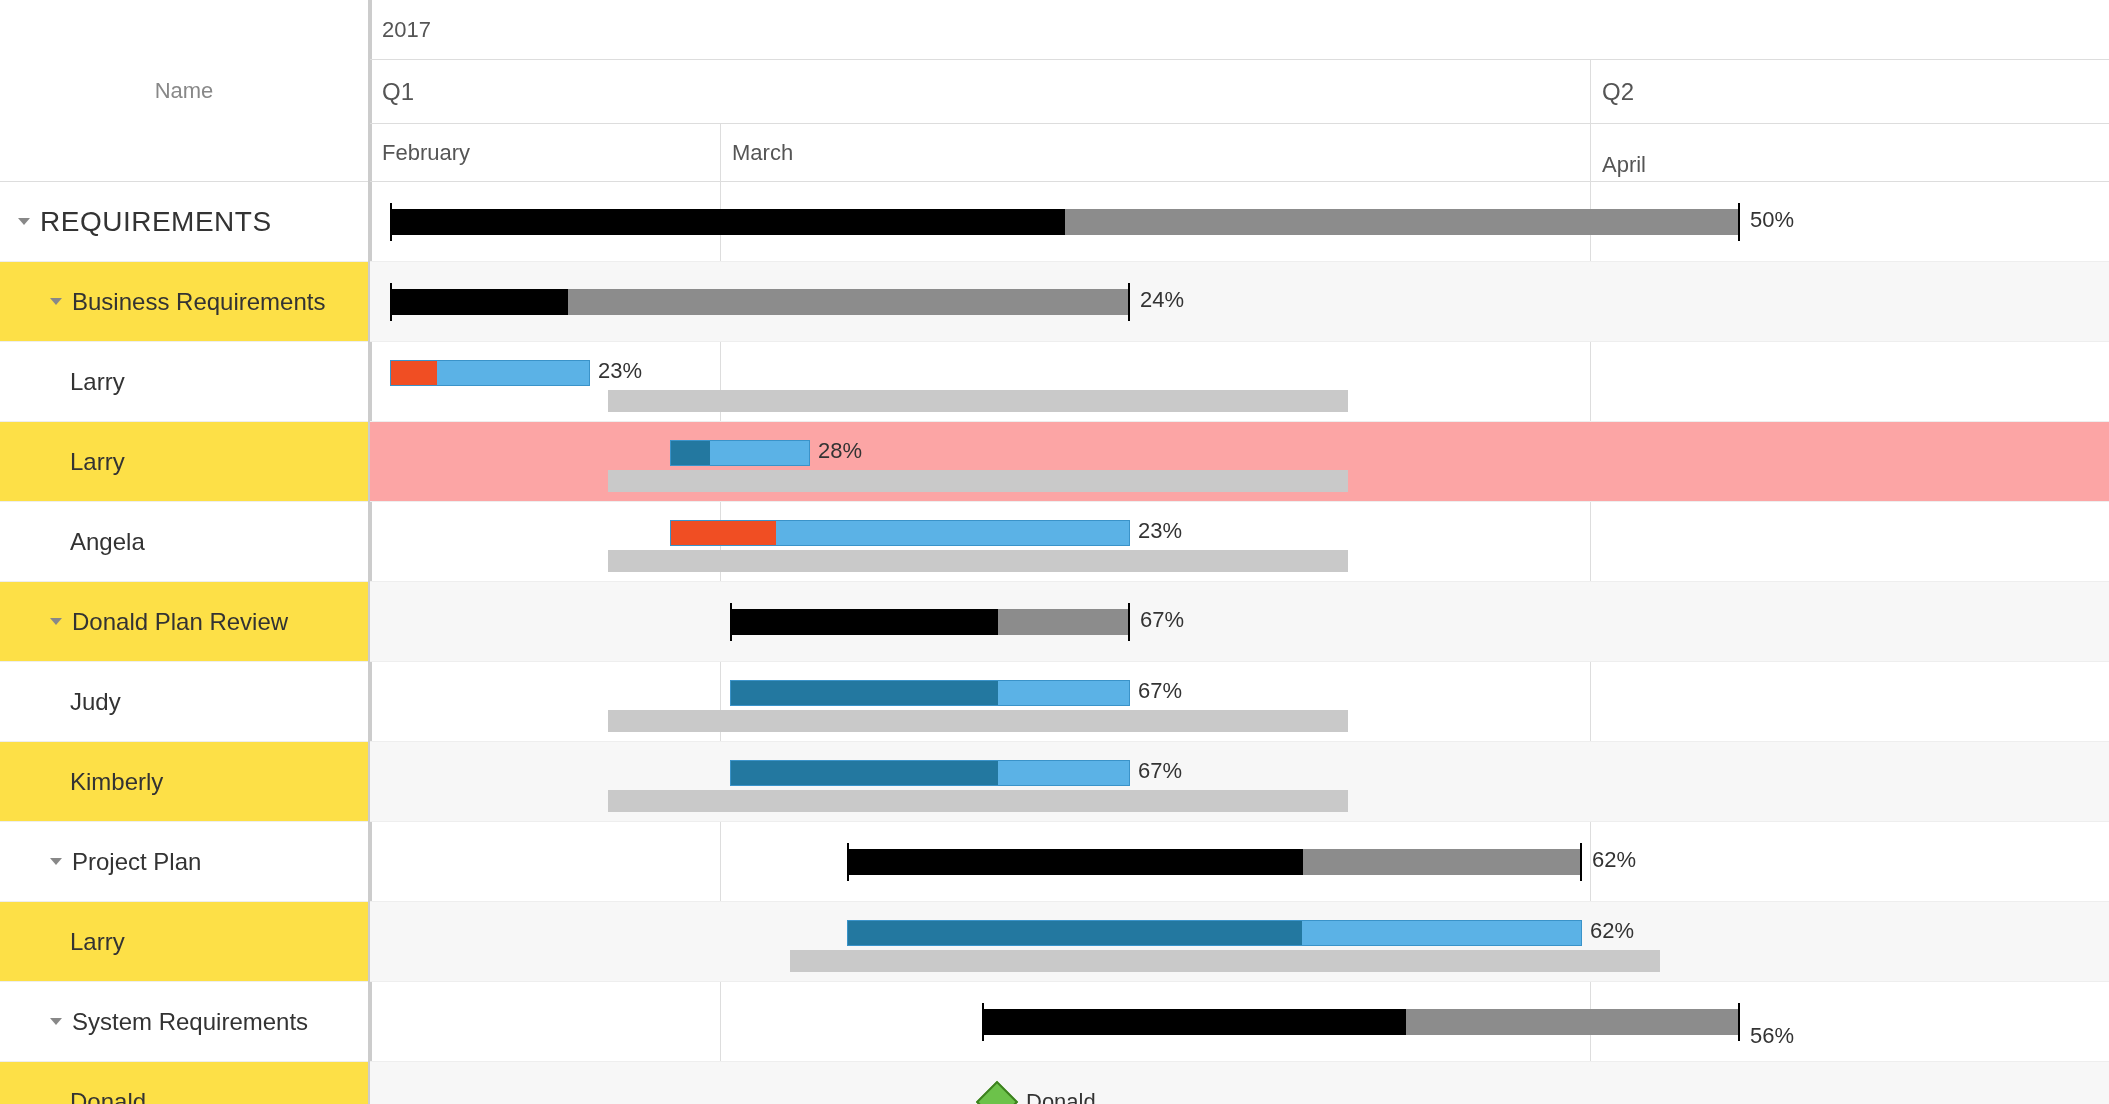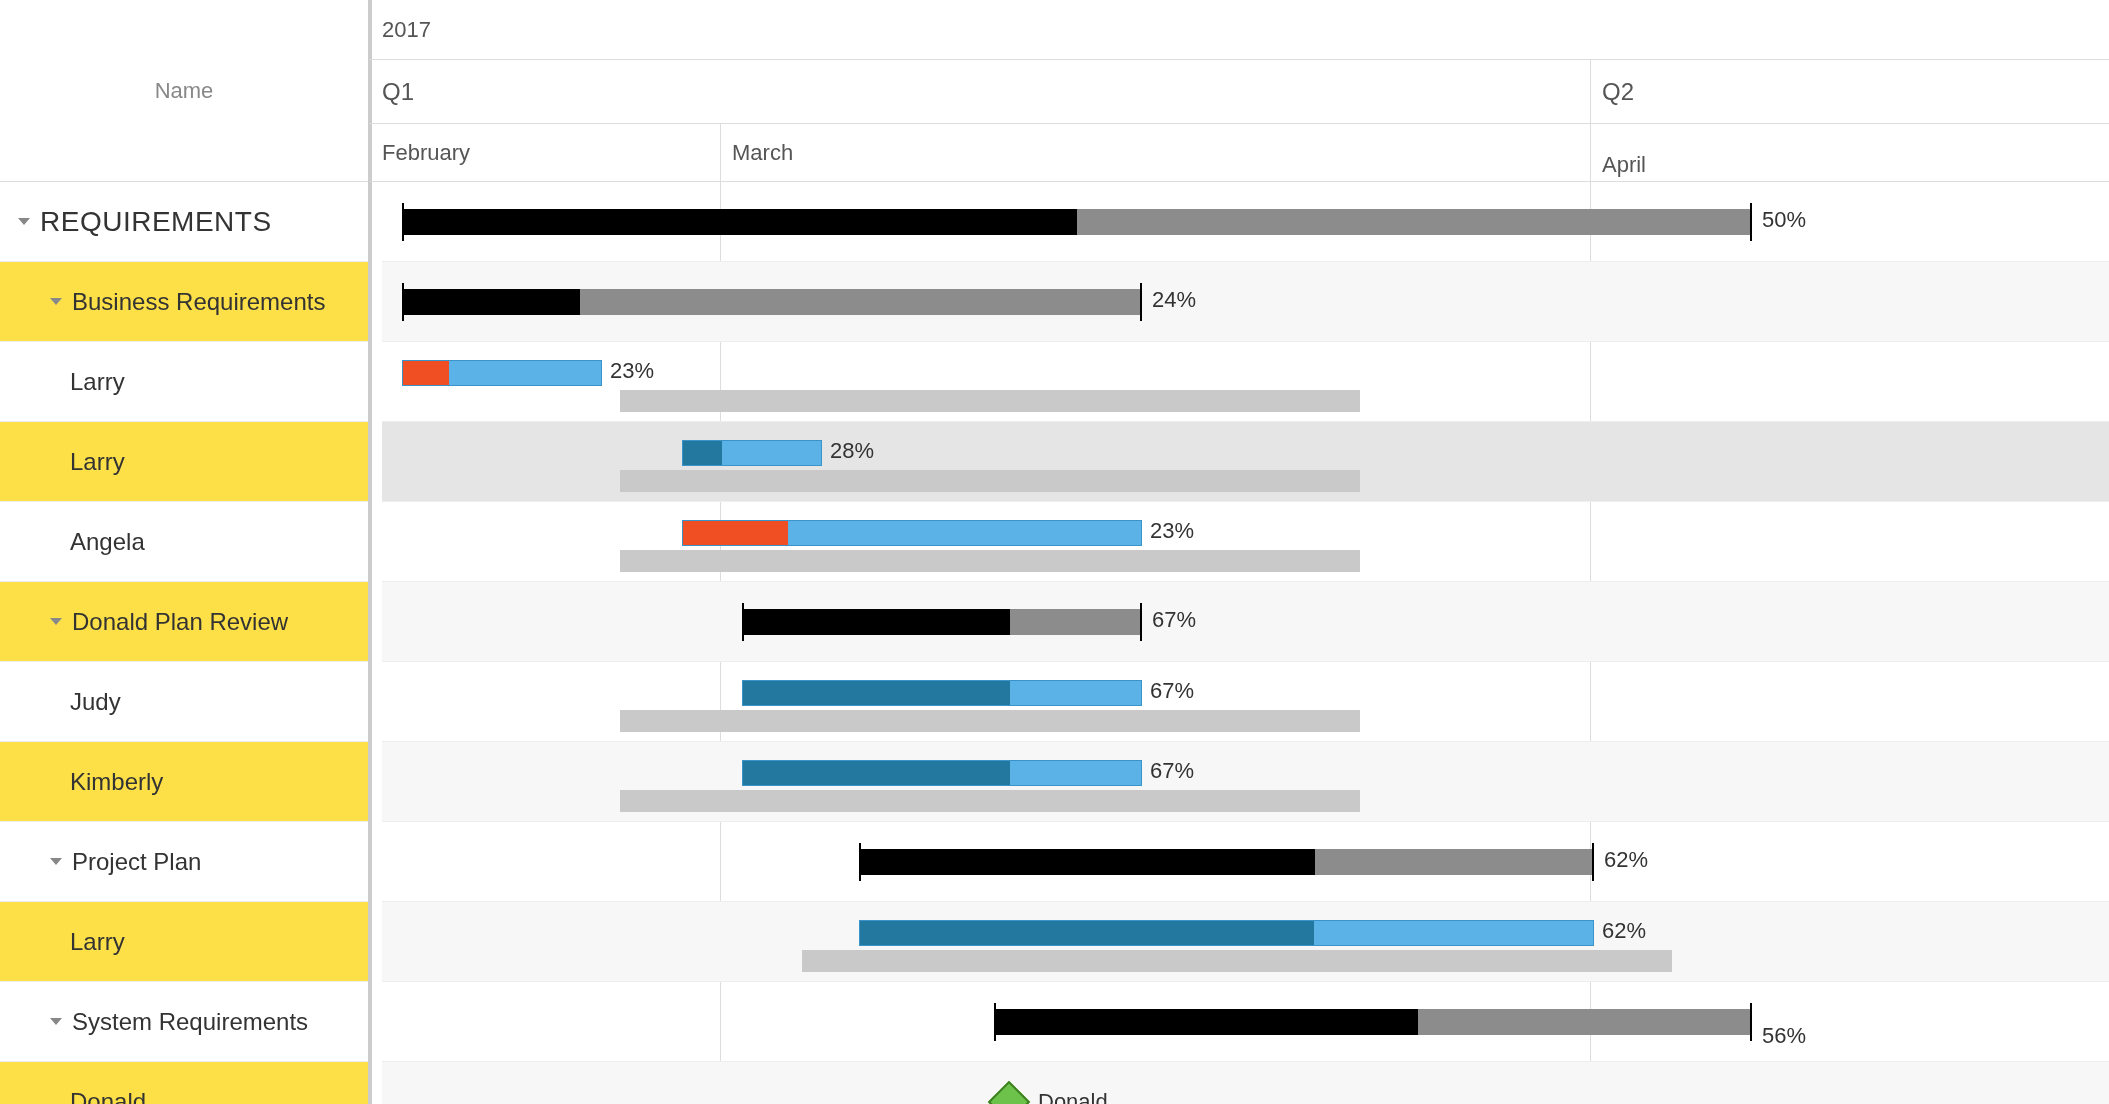--- a/index.html
+++ b/index.html
@@ -15,21 +15,21 @@
   .left-header { height: 182px; display:flex; align-items:center; justify-content:center; color:#888; font-size:22px; border-bottom:1px solid #ddd; }
   .vline { position:absolute; top:0; width:1px; height:100%; background:#ddd; }
   .row { height: 80px; border-bottom: 1px solid #eee; display:flex; align-items:center; position:relative; }
   .row.alt { background: #fde047; }
   .name-cell { display:flex; align-items:center; height:100%; padding-left: 10px; font-size:24px; color:#333; }
   .caret { width:0; height:0; border-left:6px solid transparent; border-right:6px solid transparent; border-top:7px solid #888; margin-right:10px; flex-shrink:0; }
   .indent-0 { padding-left: 18px; font-size:28px; letter-spacing:0.5px; }
   .indent-1 { padding-left: 50px; }
   .indent-2 { padding-left: 70px; }
   .timeline-body { position: relative; }
-  .task-row { position:absolute; left:12px; right:0; height:80px;text-decoration:underline; }
+  .task-row { position:absolute; left:0; right:0; height:80px;text-decoration:underline; }
   .summary-bar { position:absolute; height:26px; top:27px; }
   .summary-main { position:absolute; top:0; bottom:0; background:#8c8c8c; }
   .summary-prog { position:absolute; top:0; bottom:0; background:#000; }
   .summary-cap { position:absolute; width:2px; background:#000; top:-6px; height:38px; }
   .task-bar { position:absolute; height:26px; top:18px; background:#5bb2e6; border:1px solid #3a93c9; }
   .task-prog { position:absolute; top:0; bottom:0; left:0; background:#2378a0; }
   .task-prog.red { background:#f04e23; }
   .baseline { position:absolute; height:22px; top:48px; background:#c9c9c9; }
   .pct { position:absolute; font-size:22px; color:#333; top:18px; white-space:nowrap; }
   .milestone { position:absolute; width:30px; height:30px; background:#6cc24a; border:2px solid #3d801f; transform: rotate(45deg); top:25px; }
@@ -150,21 +150,21 @@
           </div>
           <div class="pct" style="left: 770px; top: 25px;">24%</div>
         </div>
         <div class="task-row" style="top: 160px; border-bottom: 1px solid rgb(238, 238, 238);">
           <div class="baseline" style="left: 238px; width: 740px;"></div>
           <div class="task-bar" style="left: 20px; width: 200px;">
             <div class="task-prog red" style="width: 23%;"></div>
           </div>
           <div class="pct" style="left: 228px; top: 16px;">23%</div>
         </div>
-        <div class="task-row alt" style="background: #e5e5e5; top: 240px; border-bottom: 1px solid rgb(238, 238, 238);">
+        <div class="task-row alt" style="background: #fca5a5; top: 240px; border-bottom: 1px solid rgb(238, 238, 238);">
           <div class="baseline" style="left: 238px; width: 740px;"></div>
           <div class="task-bar" style="left: 300px; width: 140px;">
             <div class="task-prog" style="width: 28%;"></div>
           </div>
           <div class="pct" style="left: 448px; top: 16px;">28%</div>
         </div>
         <div class="task-row" style="top: 320px; border-bottom: 1px solid rgb(238, 238, 238);">
           <div class="baseline" style="left: 238px; width: 740px;"></div>
           <div class="task-bar" style="left: 300px; width: 460px;">
             <div class="task-prog red" style="width: 23%;"></div>

